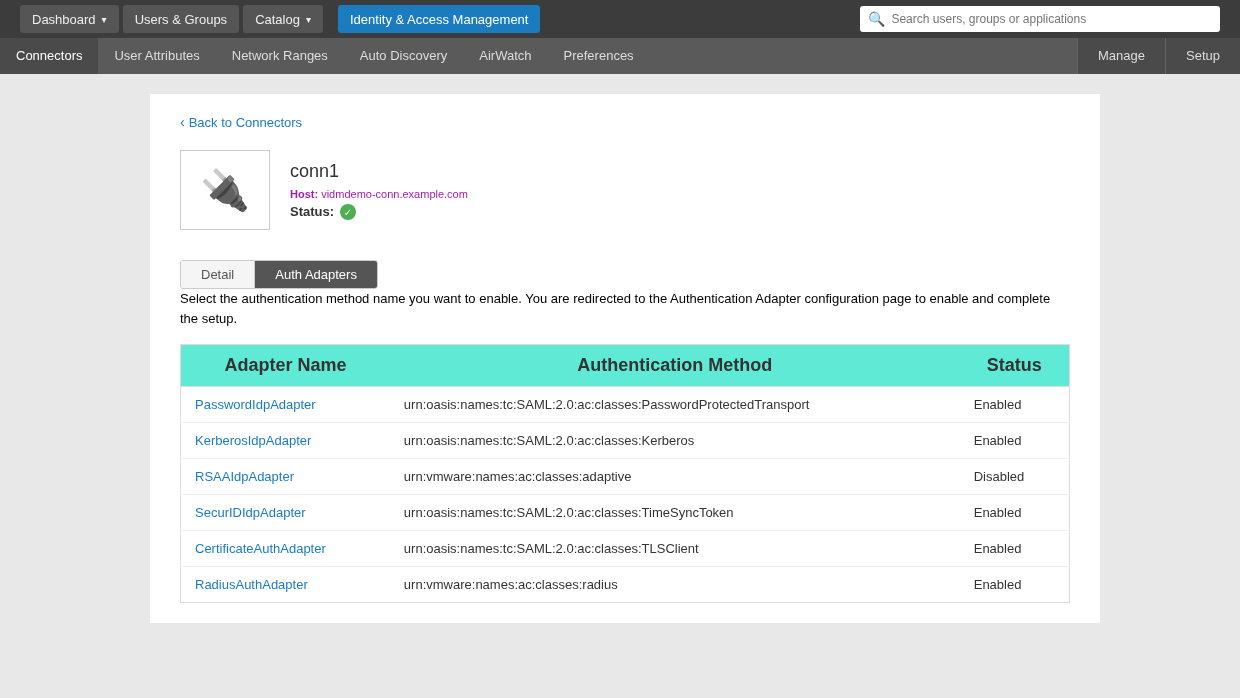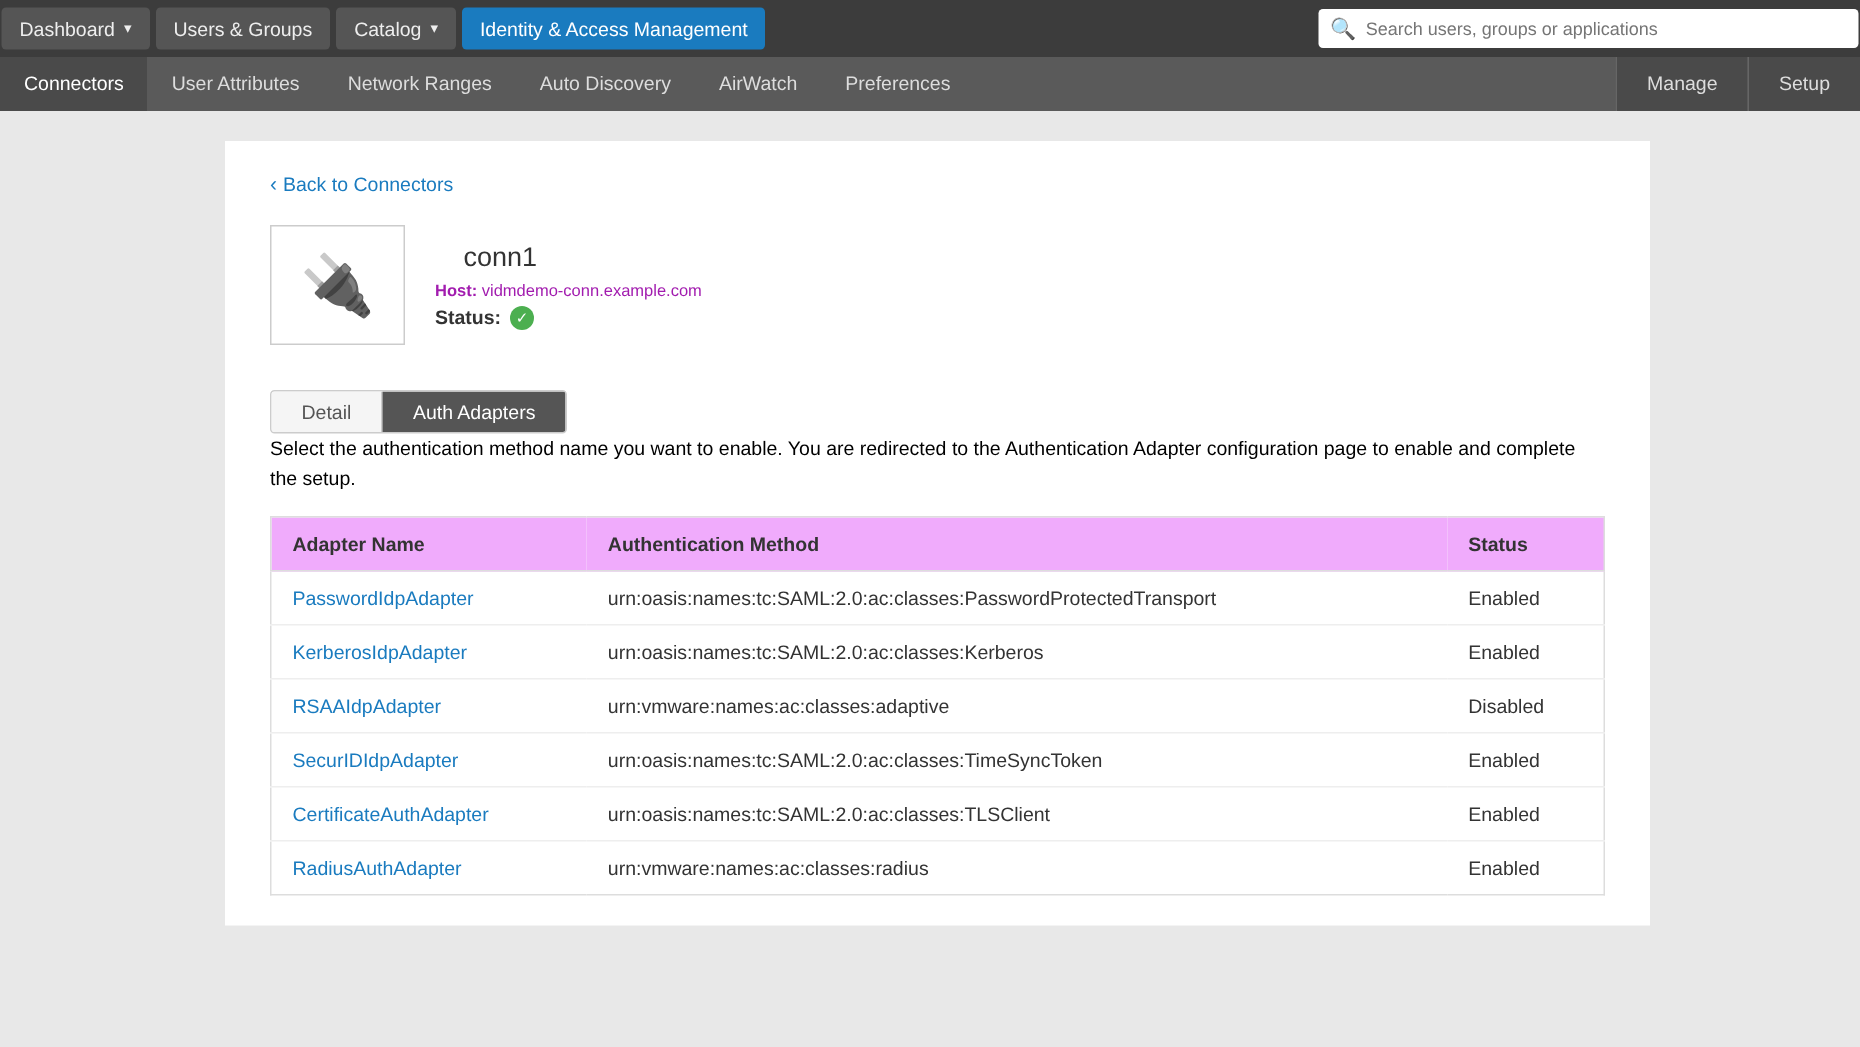--- a/index.html
+++ b/index.html
@@ -4,38 +4,39 @@
   <style>
     * { box-sizing: border-box; margin: 0; padding: 0; }
     body { font-family: Arial, sans-serif; font-size: 13px; background: #e8e8e8; color: #333; }
 
     
     .top-nav {
       display: flex;
       align-items: center;
       background: #3c3c3c;
       height: 38px;
-      padding: 0 1px;
+      padding: 0 20px;
     }
     .top-nav-btn {
       display: flex;
       align-items: center;
       height: 28px;
       padding: 0 12px;
       border-radius: 3px;
       border: none;
       cursor: pointer;
       font-size: 13px;
       color: #eee;
       background: #555;
       margin-right: 4px;
     }
     .top-nav-btn.active {
       background: #1a7bbf;
       color: #fff;
+      margin-left: 11px;
     }
     .top-nav-btn .dropdown-arrow {
       margin-left: 6px;
       font-size: 10px;
     }
     .top-nav-search {
       margin-left: auto;
       display: flex;
       align-items: center;
       background: #fff;
@@ -138,21 +139,20 @@
     }
     .plug-icon {
       font-size: 40px;
       color: #444;
     }
     .connector-details h2 {
       font-size: 18px;
       font-weight: normal;
       margin-bottom: 6px;
       color: #333;
-      margin-left: 19px;
     }
     .connector-details .host-line {
       font-size: 11px;
       margin-bottom: 4px;
       color: #a21caf;
     }
     .connector-details .host-line span.label {
       font-weight: bold;
     }
     .connector-details .status-line {
@@ -214,24 +214,24 @@
       margin-bottom: 16px;
     }
 
     
     .adapters-table {
       width: 100%;
       border-collapse: collapse;
       border: 1px solid #ddd;
     }
     .adapters-table th {
-      background: #f0abfc;
+      background: #5eead4;
       padding: 10px 14px;
-      text-align: left;
-      font-size: 13px;
+      text-align: center;
+      font-size: 18px;
       font-weight: bold;
       color: #333;
       border-bottom: 1px solid #ddd;
     }
     .adapters-table td {
       padding: 10px 14px;
       font-size: 13px;
       border-bottom: 1px solid #eee;
       color: #333;
     }

